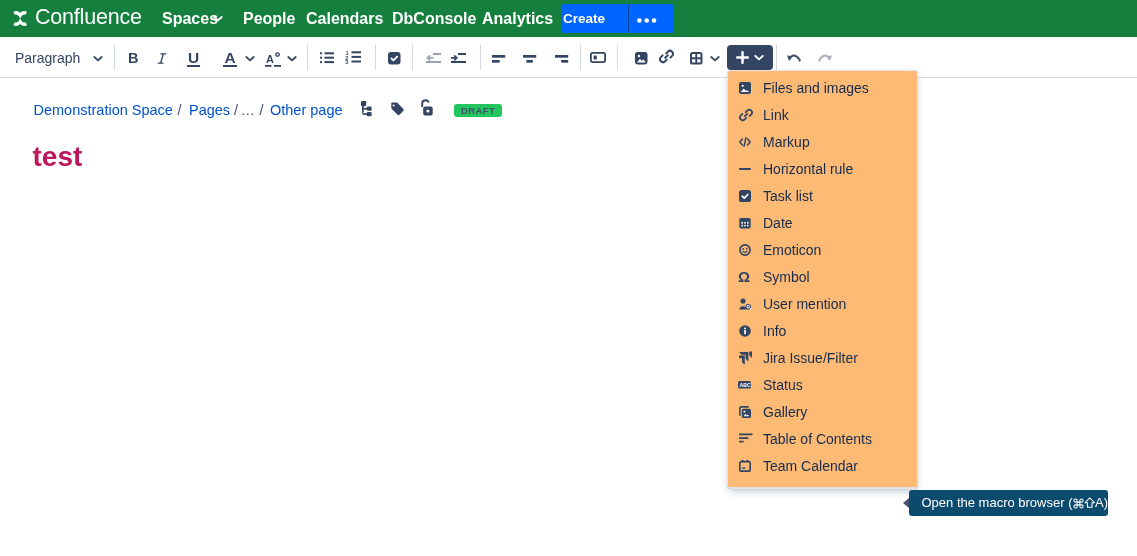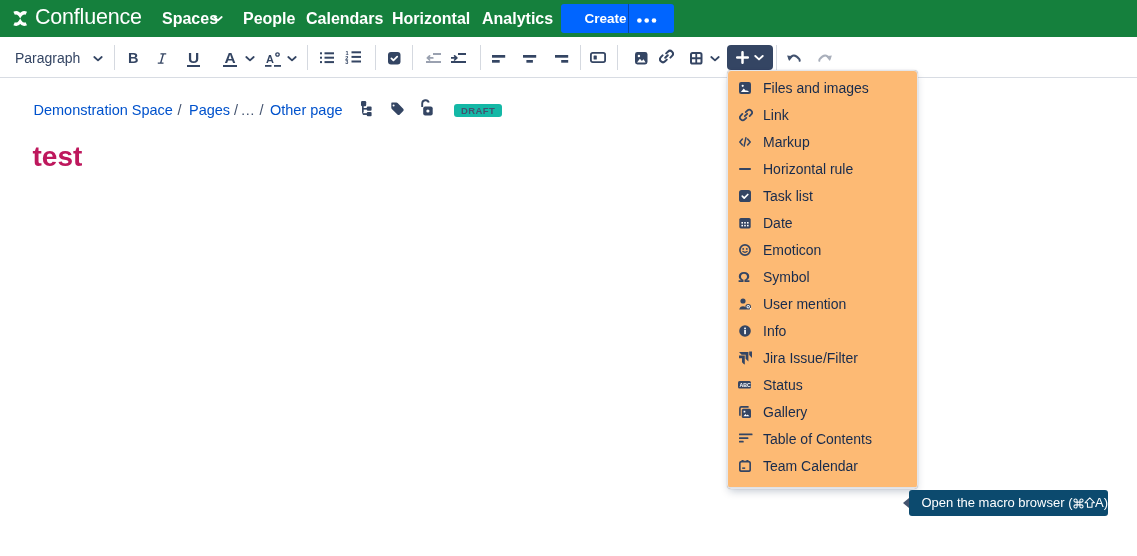--- a/index.html
+++ b/index.html
@@ -1,32 +1,32 @@
 <!DOCTYPE html>
 <html><head><meta charset="utf-8"><style>
 *{margin:0;padding:0;box-sizing:border-box}
 html,body{width:1137px;height:556px;background:#fff;font-family:"Liberation Sans",sans-serif;overflow:hidden;position:relative}
 .abs{position:absolute}
 
 .hdr{position:absolute;left:0;top:0;width:1137px;height:37px;background:#15803d}
 .hdr .navitem{position:absolute;top:0;height:37px;line-height:37px;color:#fff;font-size:16px;font-weight:700}
 .logotext{position:absolute;left:35px;top:-1px;height:37px;line-height:37px;color:#fff;font-size:21.5px;font-weight:400;letter-spacing:-0.2px}
 .createbtn{position:absolute;left:561px;top:4px;width:113px;height:29px;background:#0065FF;border-radius:3px}
-.createbtn .seg1{position:absolute;left:11px;top:0;width:67px;height:23px;line-height:29px;text-align:center;color:#fff;font-size:13.5px;font-weight:700}
+.createbtn .seg1{position:absolute;left:2px;top:0;width:67px;height:23px;line-height:29px;text-align:left;color:#fff;font-size:13.5px;font-weight:700}
 .createbtn .div{position:absolute;left:67px;top:0;width:1px;height:29px;background:#0747A6}
 
 .tbar{position:absolute;left:0;top:37px;width:1137px;height:41px;background:#fff;border-bottom:1px solid #d8dce3}
 .ti{position:absolute}
 .sep{position:absolute;top:8px;width:1px;height:25px;background:#d5d9e0}
 .glyph{color:#344563;position:absolute}
 
 .crumb{position:absolute;top:103px;font-size:14.5px;height:15px;line-height:15px}
 .bl{color:#0052CC;text-decoration:none}
 .bs{color:#42526E}
-.lozenge{position:absolute;left:454px;top:104px;width:48px;height:13px;background:#14b8a6;border-radius:3px;color:#42526E;font-size:9.5px;font-weight:700;text-align:center;line-height:13px;letter-spacing:0.4px}
+.lozenge{position:absolute;left:454px;top:104px;width:48px;height:13px;background:#22c55e;border-radius:3px;color:#42526E;font-size:9.5px;font-weight:700;text-align:center;line-height:13px;letter-spacing:0.4px}
 .title{position:absolute;left:32.5px;top:140px;font-size:28px;line-height:33px;font-weight:700;color:#be185d}
 
 .menu{position:absolute;left:727px;top:70px;width:191px;background:#fdba74;border:1px solid #e4e6ea;border-radius:4px;box-shadow:0 4px 8px -2px rgba(9,30,66,0.25),0 0 1px rgba(9,30,66,0.31)}
 .mi{position:relative;height:27px}
 .mi .mic{position:absolute;left:11px;top:50%;transform:translateY(-50%);width:12px;height:12px}
 .mi .mtxt{position:absolute;left:35px;top:50%;transform:translateY(-50%);font-size:14px;color:#172B4D;white-space:nowrap}
 .msep{height:1px;background:#dfe1e6;margin-top:7px}
 .mfoot{height:30px;background:#EBECF0;line-height:30px;padding-left:8px;font-size:14px;color:#172B4D;border-radius:0 0 3px 3px}
 
 .tip{position:absolute;left:909px;top:490px;width:199px;height:26px;background:#0c4a6e;border-radius:3px;color:#fff;font-size:13px;line-height:26px;text-align:right;white-space:nowrap}
@@ -40,21 +40,21 @@
     <path d="M1.1 3.3 C3.5 2.1 5.6 3 7.2 5.5 C8.8 3 10.9 2.1 13.3 3.3" stroke="#fff" stroke-width="3.2" fill="none"></path>
     <path d="M1.1 13.7 C3.5 14.9 5.6 14 7.2 11.5 C8.8 14 10.9 14.9 13.3 13.7" stroke="#fff" stroke-width="3.2" fill="none"></path>
   </svg>
   <span class="logotext">Confluence</span>
   <span class="navitem" style="left:162px">Spaces</span>
   <svg class="abs" style="left:213px;top:16px" width="10" height="6" viewBox="0 0 10 6">
       <path d="M1.3 1 L5 4.4 L8.7 1" fill="none" stroke="#fff" stroke-width="1.8" stroke-linecap="round" stroke-linejoin="round"></path>
     </svg>
   <span class="navitem" style="left:243px">People</span>
   <span class="navitem" style="left:306px">Calendars</span>
-  <span class="navitem" style="left:392px">Horizontal</span>
+  <span class="navitem" style="left:392px">DbConsole</span>
   <span class="navitem" style="left:482px">Analytics</span>
   <div class="createbtn">
     <span class="seg1">Create</span>
     <span class="div"></span>
     <svg class="abs" style="left:76px;top:14px" width="20" height="5" viewBox="0 0 20 5">
         <circle cx="2.4" cy="2.5" r="2.3" fill="#fff"></circle>
         <circle cx="9.7" cy="2.5" r="2.3" fill="#fff"></circle>
         <circle cx="17" cy="2.5" r="2.3" fill="#fff"></circle>
       </svg>
   </div>

